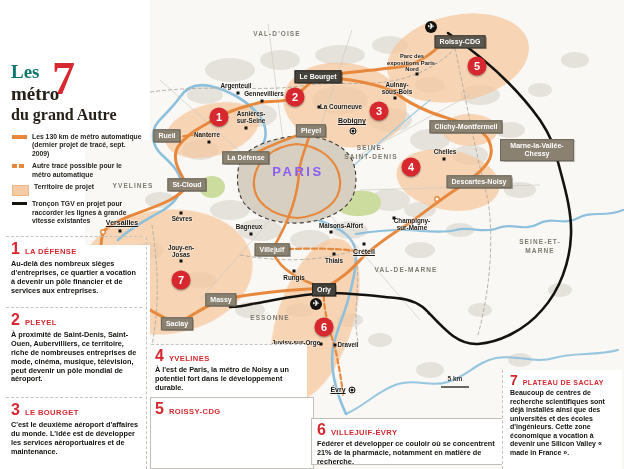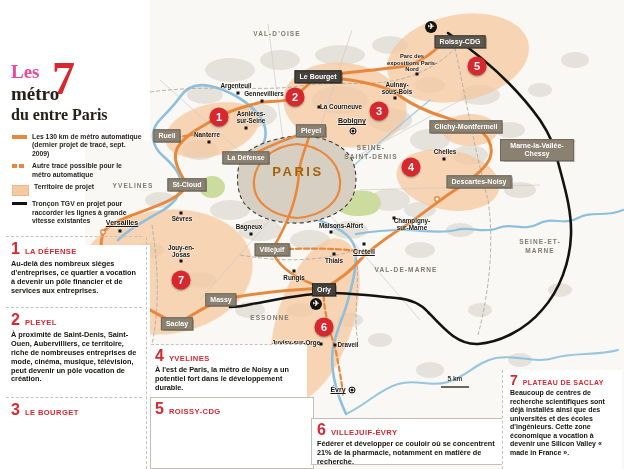--- a/index.html
+++ b/index.html
@@ -1,21 +1,21 @@
 <!DOCTYPE html>
 <html><head>
 <meta charset="utf-8">
 <style>
   html,body{margin:0;padding:0;background:#fff;}
   #canvas{position:relative;width:624px;height:469px;overflow:hidden;background:#fff;
           font-family:"Liberation Sans",sans-serif;}
   svg{position:absolute;left:0;top:0;}
 
   
-  .t-les{position:absolute;left:11px;top:62px;font:700 19px/1 "Liberation Serif",serif;color:#ec4899;}
+  .t-les{position:absolute;left:11px;top:62px;font:700 19px/1 "Liberation Serif",serif;color:#0f766e;}
   .t-seven{position:absolute;left:52px;top:56px;font:700 46px/1 "Liberation Serif",serif;color:#d7282f;}
   .t-poles{position:absolute;left:11px;top:84px;font:700 19px/1 "Liberation Serif",serif;color:#262019;}
   .t-rest{position:absolute;left:11px;top:107px;font:700 16px/1 "Liberation Serif",serif;color:#262019;}
 
   .legend{position:absolute;left:12px;top:133px;width:130px;}
   .leg-item{display:flex;gap:5px;margin-bottom:4px;font:600 6.8px/1.25 "Liberation Sans",sans-serif;color:#221f1a;}
   .sw{flex:0 0 15px;margin-top:2px;}
   .sw-line{height:3.5px;background:#e8883c;}
   .sw-dash{height:3.5px;background:linear-gradient(90deg,#e8883c 0 5px,transparent 5px 7px,#e8883c 7px 12px,transparent 12px 15px);}
   .sw-area{width:11px;height:9px;background:#f5c9a2;border:1px solid #ecb88c;}
@@ -29,21 +29,21 @@
   .sec-title{font:700 7.6px/1 "Liberation Sans",sans-serif;color:#d7282f;letter-spacing:.4px;}
   .sec-body{position:absolute;font:600 7.3px/1.22 "Liberation Sans",sans-serif;color:#15130f;}
 
   .ibox{position:absolute;background:#fff;box-sizing:border-box;}
 
   
   .dept{position:absolute;transform:translate(-50%,-50%);font:700 6.5px/1.45 "Liberation Sans",sans-serif;
         letter-spacing:1.1px;color:#7d7a70;text-align:center;white-space:nowrap;}
   .dept.multi{white-space:normal;width:56px;}
   .paris{position:absolute;transform:translate(-50%,-50%);font:700 13px/1 "Liberation Sans",sans-serif;
-         letter-spacing:2.5px;color:#a16207;}
+         letter-spacing:2.5px;color:#8b5cf6;}
   .pbox{position:absolute;transform:translate(-50%,-50%);background:#8a8171;color:#fff;
         font:700 7px/1.2 "Liberation Sans",sans-serif;padding:1.5px 4px;border:1px solid #6e675a;
         white-space:nowrap;box-shadow:1px 1px 1px rgba(0,0,0,.3);text-align:center;}
   .pbox.dark{background:#45423c;border-color:#2b2925;}
   .pbox.mid{background:#5d584f;border-color:#3f3b34;}
   .pbox.multi{white-space:normal;width:64px;}
   .town{position:absolute;transform:translate(-50%,-50%);font:700 6.3px/1.15 "Liberation Sans",sans-serif;
         color:#17150f;text-align:center;white-space:nowrap;text-shadow:0 0 2px #fff,0 0 2px #fff;}
   .town.multi{white-space:normal;}
   .town.pref{font-size:7px;text-decoration:underline;}
@@ -251,21 +251,21 @@
   <div class="marker" style="left:411px;top:167px">4</div>
   <div class="marker" style="left:477px;top:66px">5</div>
   <div class="marker" style="left:324px;top:327px">6</div>
   <div class="marker" style="left:181px;top:280px">7</div>
 
   <div class="scale" style="left:455px;top:379px">5 km</div>
 
   <div class="t-les">Les</div>
   <div class="t-seven">7</div>
   <div class="t-poles">métro</div>
-  <div class="t-rest">du entre Paris</div>
+  <div class="t-rest">du grand Autre</div>
 
   <div class="legend">
     <div class="leg-item">
       <div class="sw sw-line"></div>
       <div>Les 130 km de métro automatique (dernier projet de tracé, sept. 2009)</div>
     </div>
     <div class="leg-item">
       <div class="sw sw-dash"></div>
       <div>Autre tracé possible pour le métro automatique</div>
     </div>
@@ -284,27 +284,28 @@
     <span class="sec-num">1</span>
     <span class="sec-title">LA DÉFENSE</span>
   </div>
   <div class="sec-body" style="left:11px;top:260px;width:126px">Au-delà des nombreux sièges d'entreprises, ce quartier a vocation à devenir un pôle financier et de services aux entreprises.</div>
 
   <div class="hdiv" style="left:6px;top:307px;width:136px"></div>
   <div class="sec-head" style="left:11px;top:312px">
     <span class="sec-num">2</span>
     <span class="sec-title">PLEYEL</span>
   </div>
-  <div class="sec-body" style="left:11px;top:331px;width:128px">À proximité de Saint-Denis, Saint-Ouen, Aubervilliers, ce territoire, riche de nombreuses entreprises de mode, cinéma, musique, télévision, peut devenir un pôle vocation de création.</div>
+  <div class="sec-body" style="left:11px;top:331px;width:128px">À proximité de Saint-Denis, Saint-Ouen, Aubervilliers, ce territoire, riche de nombreuses entreprises de mode, cinéma, musique, télévision, peut devenir un pôle mondial de aéroport.</div>
 
   <div class="hdiv" style="left:6px;top:397px;width:136px"></div>
   <div class="sec-head" style="left:11px;top:402px">
     <span class="sec-num">3</span>
     <span class="sec-title">LE BOURGET</span>
   </div>
+  <div class="sec-body" style="left:11px;top:421px;width:132px">C'est le deuxième aéroport d'affaires du monde. L'idée est de développer les services aéroportuaires et de maintenance.</div>
 
   <div class="vdiv" style="left:146px;top:237px;height:232px"></div>
 
   <div class="ibox" style="left:151px;top:344px;width:156px;height:53px;border-top:1px dashed #c6c3bc;padding:3px 4px">
     <div class="sec-head" style="position:static;margin-bottom:2px">
       <span class="sec-num">4</span>
       <span class="sec-title">YVELINES</span>
     </div>
     <div class="sec-body" style="position:static">À l'est de Paris, la métro de Noisy a un potentiel fort dans le développement durable.</div>
   </div>

